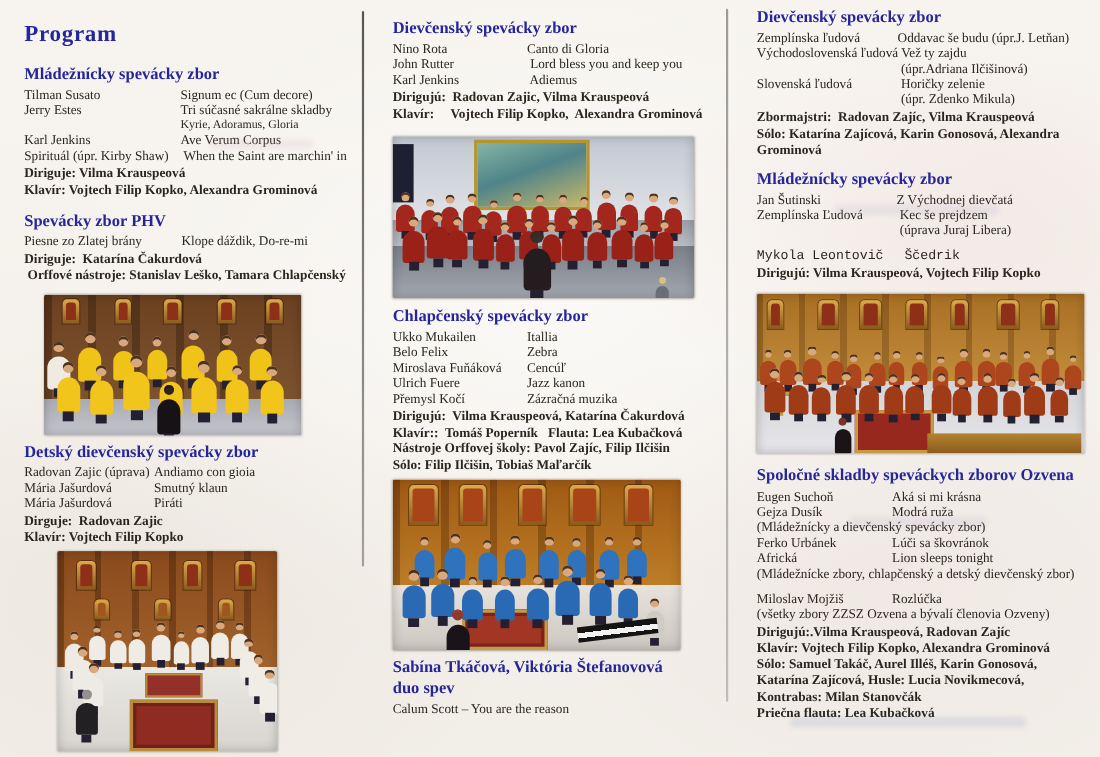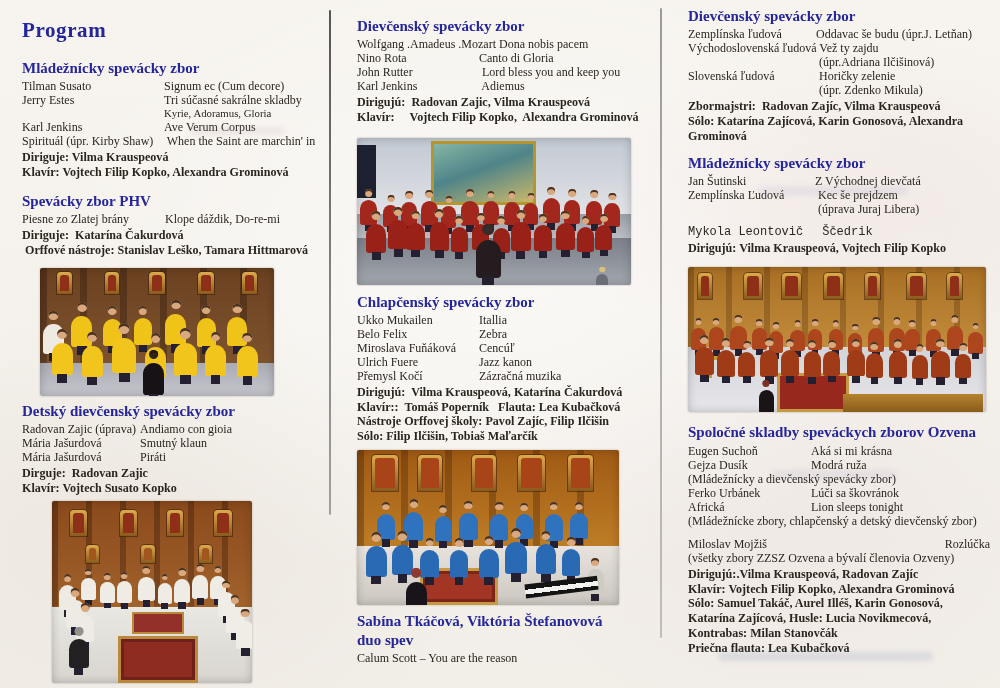--- a/index.html
+++ b/index.html
@@ -121,21 +121,21 @@
       </div>
     </section>
     <section class="section s1" style="--cw: 143px;">
       <div class="heading">Spevácky zbor PHV</div>
       <div class="row">
         <span class="c">Piesne zo Zlatej brány</span>
         <span class="p">Klope dáždik, Do-re-mi</span>
       </div>
       <div class="notes">
         <div class="note">Diriguje:  Katarína Čakurdová</div>
-        <div class="note"> Orffové nástroje: Stanislav Leško, Tamara Hittmarová</div>
+        <div class="note"> Orffové nástroje: Stanislav Leško, Tamara Chlapčenský</div>
       </div>
       <div class="photo yellow-choir" title="Children's choir in yellow sweatshirts in front of a wooden iconostasis">
         <div class="icon-tile" style="left: 7.30503%; top: 3%; width: 14.4673px; height: 22px; background: linear-gradient(rgb(220, 171, 76), rgb(138, 90, 30));">
           <div class="tile-inner" style="background: rgb(142, 48, 24);"></div>
         </div>
         <div class="icon-tile" style="left: 27.6663%; top: 3%; width: 14.1874px; height: 22px; background: linear-gradient(rgb(220, 171, 76), rgb(138, 90, 30));">
           <div class="tile-inner" style="background: rgb(142, 48, 24);"></div>
         </div>
         <div class="icon-tile" style="left: 46.7773%; top: 3%; width: 15.8159px; height: 22px; background: linear-gradient(rgb(220, 171, 76), rgb(138, 90, 30));">
           <div class="tile-inner" style="background: rgb(142, 48, 24);"></div>
@@ -232,21 +232,21 @@
       <div class="row">
         <span class="c">Mária Jašurdová</span>
         <span class="p">Smutný klaun</span>
       </div>
       <div class="row">
         <span class="c">Mária Jašurdová</span>
         <span class="p">Piráti</span>
       </div>
       <div class="notes">
         <div class="note">Dirguje:  Radovan Zajic</div>
-        <div class="note">Klavír: Vojtech Susato Kopko</div>
+        <div class="note">Klavír: Vojtech Filip Kopko</div>
       </div>
       <div class="photo white-choir" title="Girls' choir in white sweaters in a church with red carpets and a conductor">
         <div class="icon-tile" style="left: 9.13865%; top: 5%; width: 16.6937px; height: 26px; background: linear-gradient(rgb(220, 171, 76), rgb(138, 90, 30));">
           <div class="tile-inner" style="background: rgb(142, 48, 24);"></div>
         </div>
         <div class="icon-tile" style="left: 33.7937%; top: 5%; width: 17.033px; height: 26px; background: linear-gradient(rgb(220, 171, 76), rgb(138, 90, 30));">
           <div class="tile-inner" style="background: rgb(142, 48, 24);"></div>
         </div>
         <div class="icon-tile" style="left: 57.6279%; top: 5%; width: 15.9979px; height: 26px; background: linear-gradient(rgb(220, 171, 76), rgb(138, 90, 30));">
           <div class="tile-inner" style="background: rgb(142, 48, 24);"></div>
@@ -339,24 +339,20 @@
           <i class="legs"></i>
         </div>
         <div class="px" style="left: 33%; bottom: 0px; width: 40%; height: 26%; background: rgb(142, 44, 34); box-shadow: rgb(185, 138, 60) 0px 0px 0px 3px inset, rgb(112, 32, 26) 0px 0px 0px 6px inset; z-index: 2;"></div>
         <div class="px" style="left: 40%; bottom: 27%; width: 26%; height: 12%; background: rgb(147, 48, 42); box-shadow: rgb(185, 138, 60) 0px 0px 0px 2px inset; z-index: 1;"></div>
       </div>
     </section>
   </div>
 <div class="column" id="col2">
     <section class="section s0" style="--cw: 122px;">
       <div class="heading">Dievčenský spevácky zbor</div>
-      <div class="row">
-        <span class="c">Wolfgang .Amadeus .Mozart</span>
-        <span class="p"> Dona nobis pacem</span>
-      </div>
       <div class="row">
         <span class="c">Nino Rota</span>
         <span class="p">Canto di Gloria</span>
       </div>
       <div class="row">
         <span class="c">John Rutter</span>
         <span class="p"> Lord bless you and keep you</span>
       </div>
       <div class="row">
         <span class="c">Karl Jenkins</span>
@@ -882,21 +878,21 @@
       <div class="row-full">(Mládežnícky a dievčenský spevácky zbor)</div>
       <div class="row">
         <span class="c">Ferko Urbánek</span>
         <span class="p">Lúči sa škovránok</span>
       </div>
       <div class="row">
         <span class="c">Africká</span>
         <span class="p">Lion sleeps tonight</span>
       </div>
       <div class="row-full">(Mládežnícke zbory,  chlapčenský a detský dievčenský zbor)</div>
-      <div class="row" style="margin-top: 9px; justify-content: space-between;">
+      <div class="row" style="margin-top: 9px;">
         <span class="c">Miloslav Mojžiš</span>
         <span class="p">Rozlúčka</span>
       </div>
       <div class="row-full">(všetky zbory ZZSZ Ozvena a bývalí členovia Ozveny)</div>
       <div class="notes">
         <div class="note">Dirigujú:.Vilma Krauspeová, Radovan Zajíc</div>
         <div class="note">Klavír: Vojtech Filip Kopko, Alexandra Grominová</div>
         <div class="note">Sólo: Samuel Takáč, Aurel Illéš, Karin Gonosová,</div>
         <div class="note">Katarína Zajícová, Husle: Lucia Novikmecová,</div>
         <div class="note">Kontrabas: Milan Stanovčák</div>

